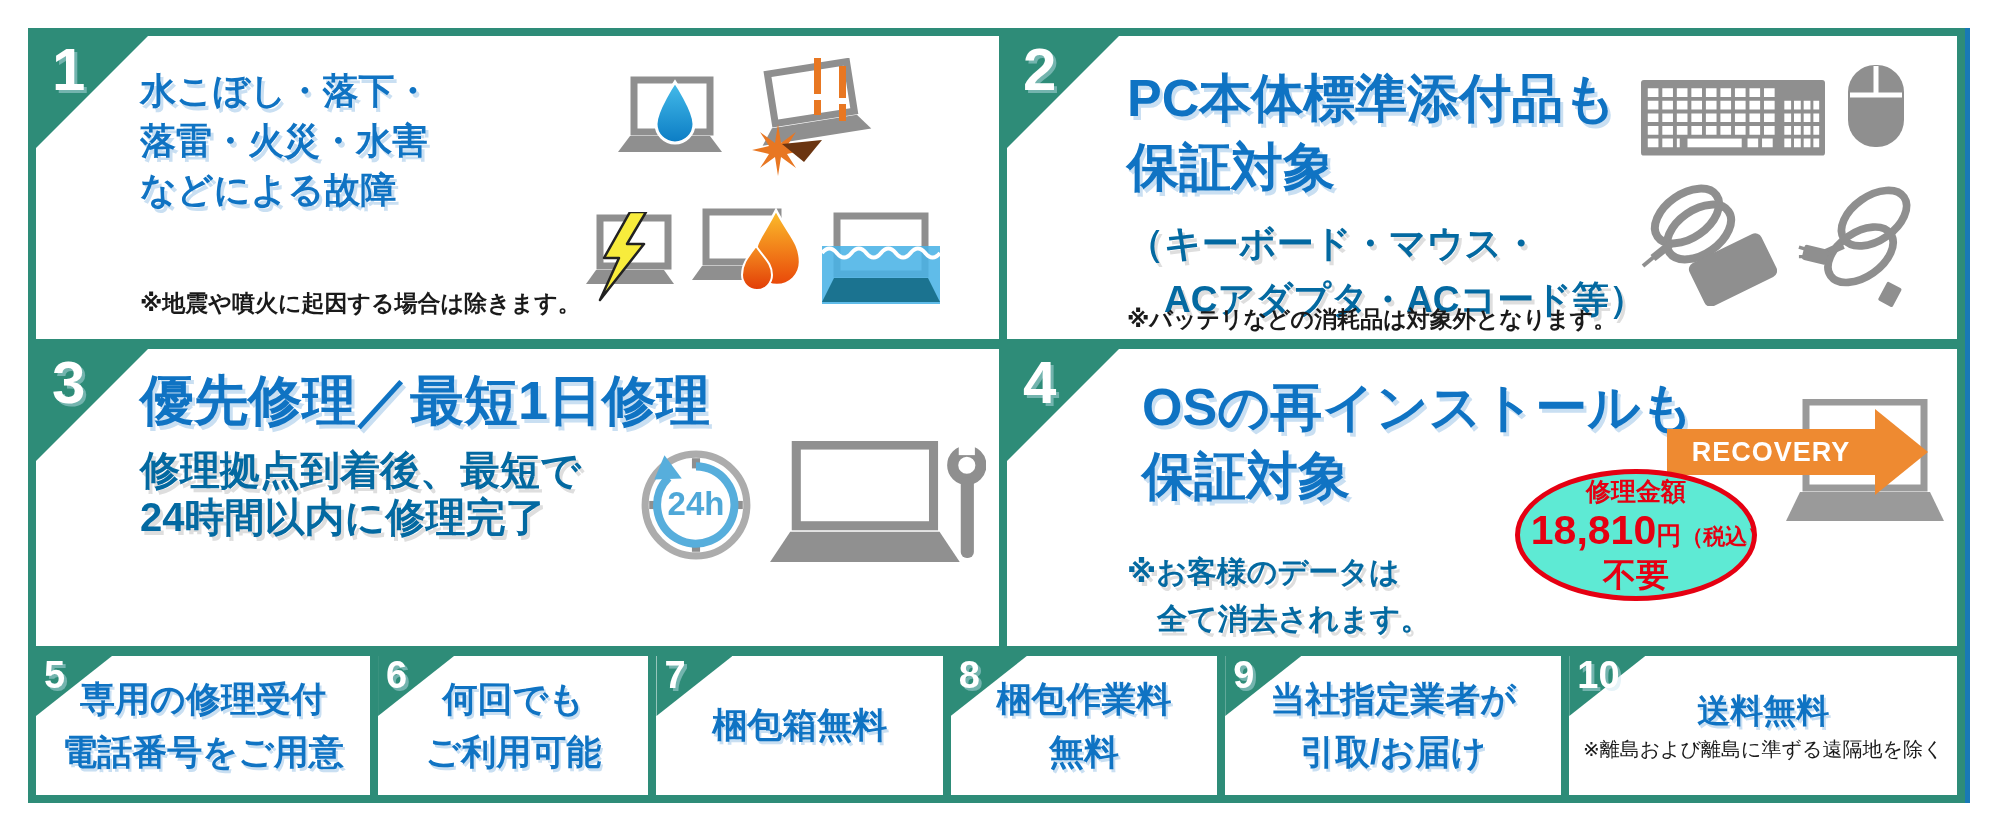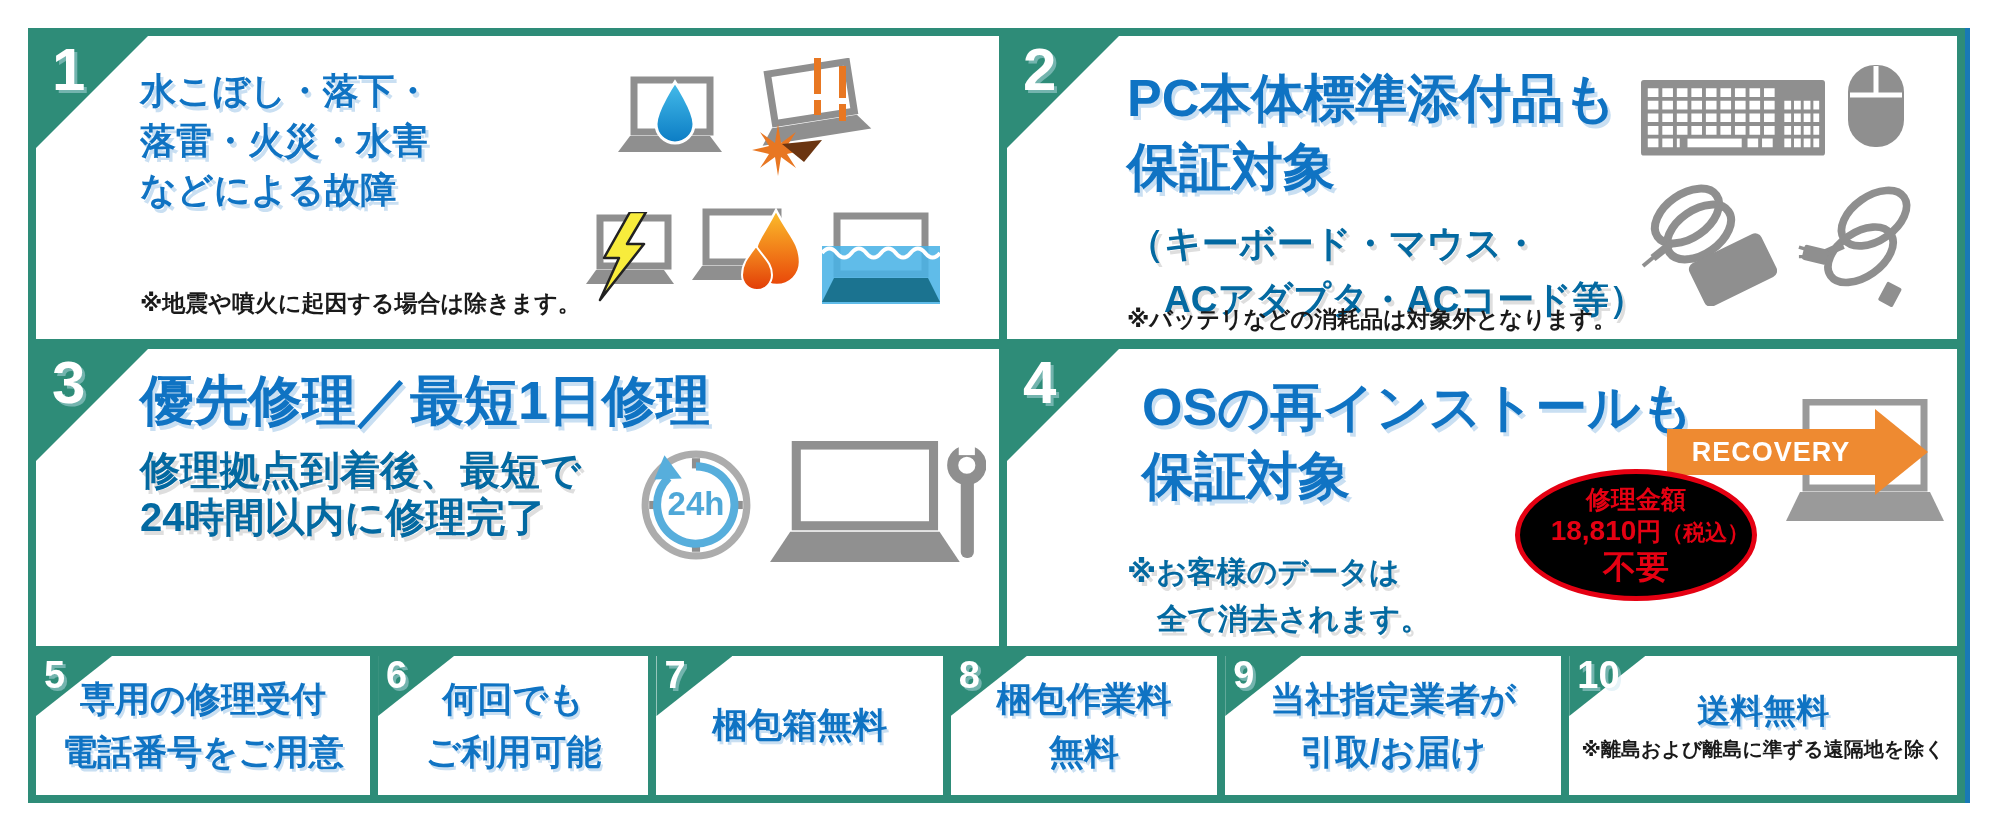--- a/index.html
+++ b/index.html
@@ -66,34 +66,34 @@
            display:flex;align-items:center;justify-content:center;}
   .rec-bar span{color:#fff;font-weight:bold;font-size:27px;letter-spacing:1px;}
   .rec-head{position:absolute;left:208px;top:0;width:0;height:0;
             border-top:43px solid transparent;border-bottom:43px solid transparent;
             border-left:53px solid #EE8A31;}
 
   
   .badge{position:absolute;left:508px;top:120px;width:232px;height:122px;
          border:5px solid #E50012;border-radius:50%;color:#E50012;
          display:flex;flex-direction:column;align-items:center;justify-content:center;
-         text-align:center;font-weight:bold;z-index:2;background:#000000;}
+         text-align:center;font-weight:bold;z-index:2;background:#5eead4;}
   .badge-l1{font-size:25px;line-height:1.2;}
   .badge-l2{font-size:25px;line-height:1.2;white-space:nowrap;}
-  .badge-amt{font-size:28px;margin-left:28px;}
+  .badge-amt{font-size:41px;margin-left:28px;}
   .badge-unit{font-size:25px;}
   .badge-tax{font-size:22px;}
   .badge-l3{font-size:33px;line-height:1.15;}
 
   
   .pb{display:flex;flex-direction:column;align-items:center;justify-content:center;text-align:center;}
   .pb-title{font-size:35px;font-weight:bold;color:#0F73C3;line-height:1.5;
             text-shadow:2px 3px 0 #C9DFF2;position:relative;z-index:1;}
   .pb10-title{font-size:33px;line-height:1.4;}
-  .pb-note{font-size:20px;color:#1A1A1A;font-weight:700;margin-top:2px;position:relative;z-index:1;}
+  .pb-note{font-size:20px;color:#1A1A1A;font-weight:400;margin-top:2px;position:relative;z-index:1;}
 </style>
 </head>
 <body>
 
 <div class="page">
   <div class="board">
 
     <div class="row row1">
 
       <section class="panel p-left">

